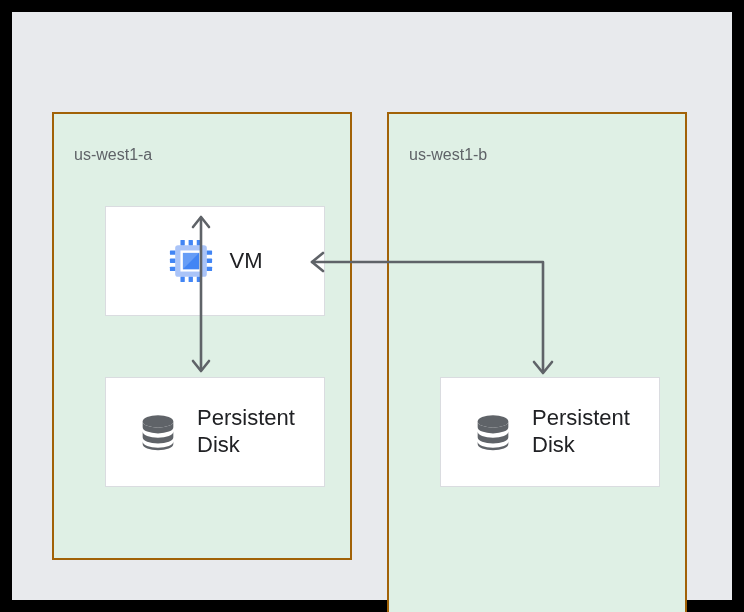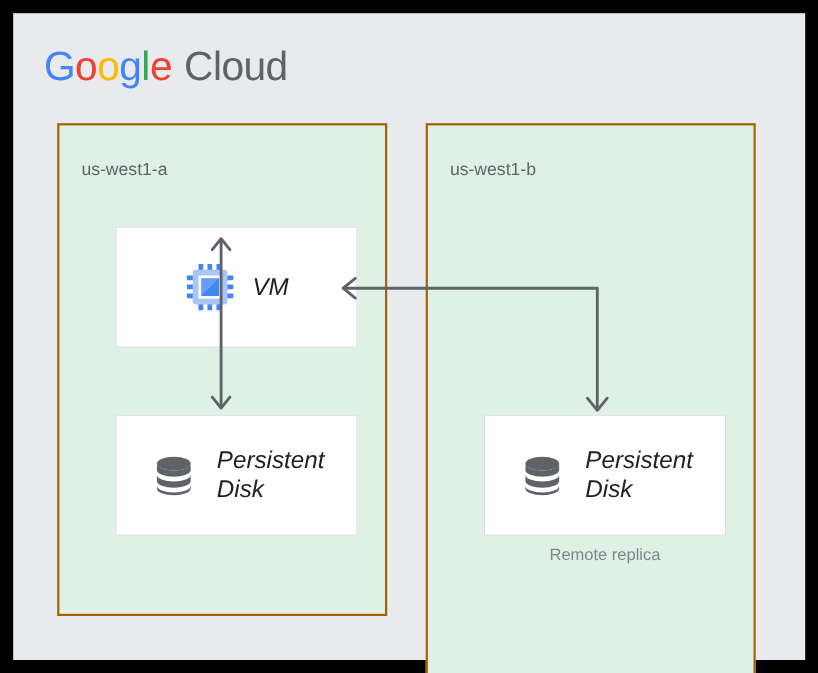--- a/index.html
+++ b/index.html
@@ -70,21 +70,20 @@
     align-items: center;
     justify-content: center;
     gap: 16px;
     padding: 0 14px;
   }
   .card-label {
     font-size: 22px;
     color: #202124;
     line-height: 1.22;
     white-space: pre-line;
-    font-style: italic;
   }
 
   #vm-card      { left: 51px;  top: 92px;  width: 220px; height: 110px; }
   #pd-left-card { left: 51px;  top: 263px; width: 220px; height: 110px; }
   #pd-right-card{ left: 51px;  top: 263px; width: 220px; height: 110px; }
 
   .caption {
     position: absolute;
     left: 51px; top: 382px;
     width: 220px;
@@ -104,23 +103,20 @@
     width: 720px; height: 588px;
     pointer-events: none;
   }
 </style>
 </head>
 <body>
 
 <div class="frame">
   <div class="canvas">
 
-    <div class="logo">
-      <span class="g1">G</span><span class="o1">o</span><span class="o2">o</span><span class="g2">g</span><span class="l1">l</span><span class="e1">e</span><span class="cloud">Cloud</span>
-    </div>
 
     <div class="zone" id="zone-a">
       <div class="zone-label">us-west1-a</div>
 
       <div class="card" id="vm-card">
         <svg class="icon" width="46" height="46" viewBox="0 0 48 48">
 
           <g fill="#4285f4">
             <rect x="13" y="2" width="4.5" height="6" rx="0.6"></rect>
             <rect x="21.5" y="2" width="4.5" height="6" rx="0.6"></rect>
@@ -169,21 +165,20 @@
             <ellipse cx="24" cy="13" rx="16" ry="6.5"></ellipse>
             <path d="M8 13 v6 a16 6.5 0 0 0 32 0 v-6 a16 6.5 0 0 1 -32 0 z"></path>
             <path d="M8 23.5 v6 a16 6.5 0 0 0 32 0 v-6 a16 6.5 0 0 1 -32 0 z"></path>
             <path d="M8 34 v2.5 a16 6.5 0 0 0 32 0 v-2.5 a16 6.5 0 0 1 -32 0 z"></path>
           </g>
         </svg>
         <div class="card-label">Persistent
 Disk</div>
       </div>
 
-      <div class="caption">Remote replica</div>
     </div>
 
     <svg class="arrows" viewBox="0 0 720 588">
       <g stroke="#5f6368" stroke-width="2.6" fill="none" stroke-linecap="round" stroke-linejoin="round">
 
         <g>
           <line x1="189" y1="206" x2="189" y2="358"></line>
           <polyline points="181,215 189,205 197,215"></polyline>
           <polyline points="181,349 189,359 197,349"></polyline>
         </g>

